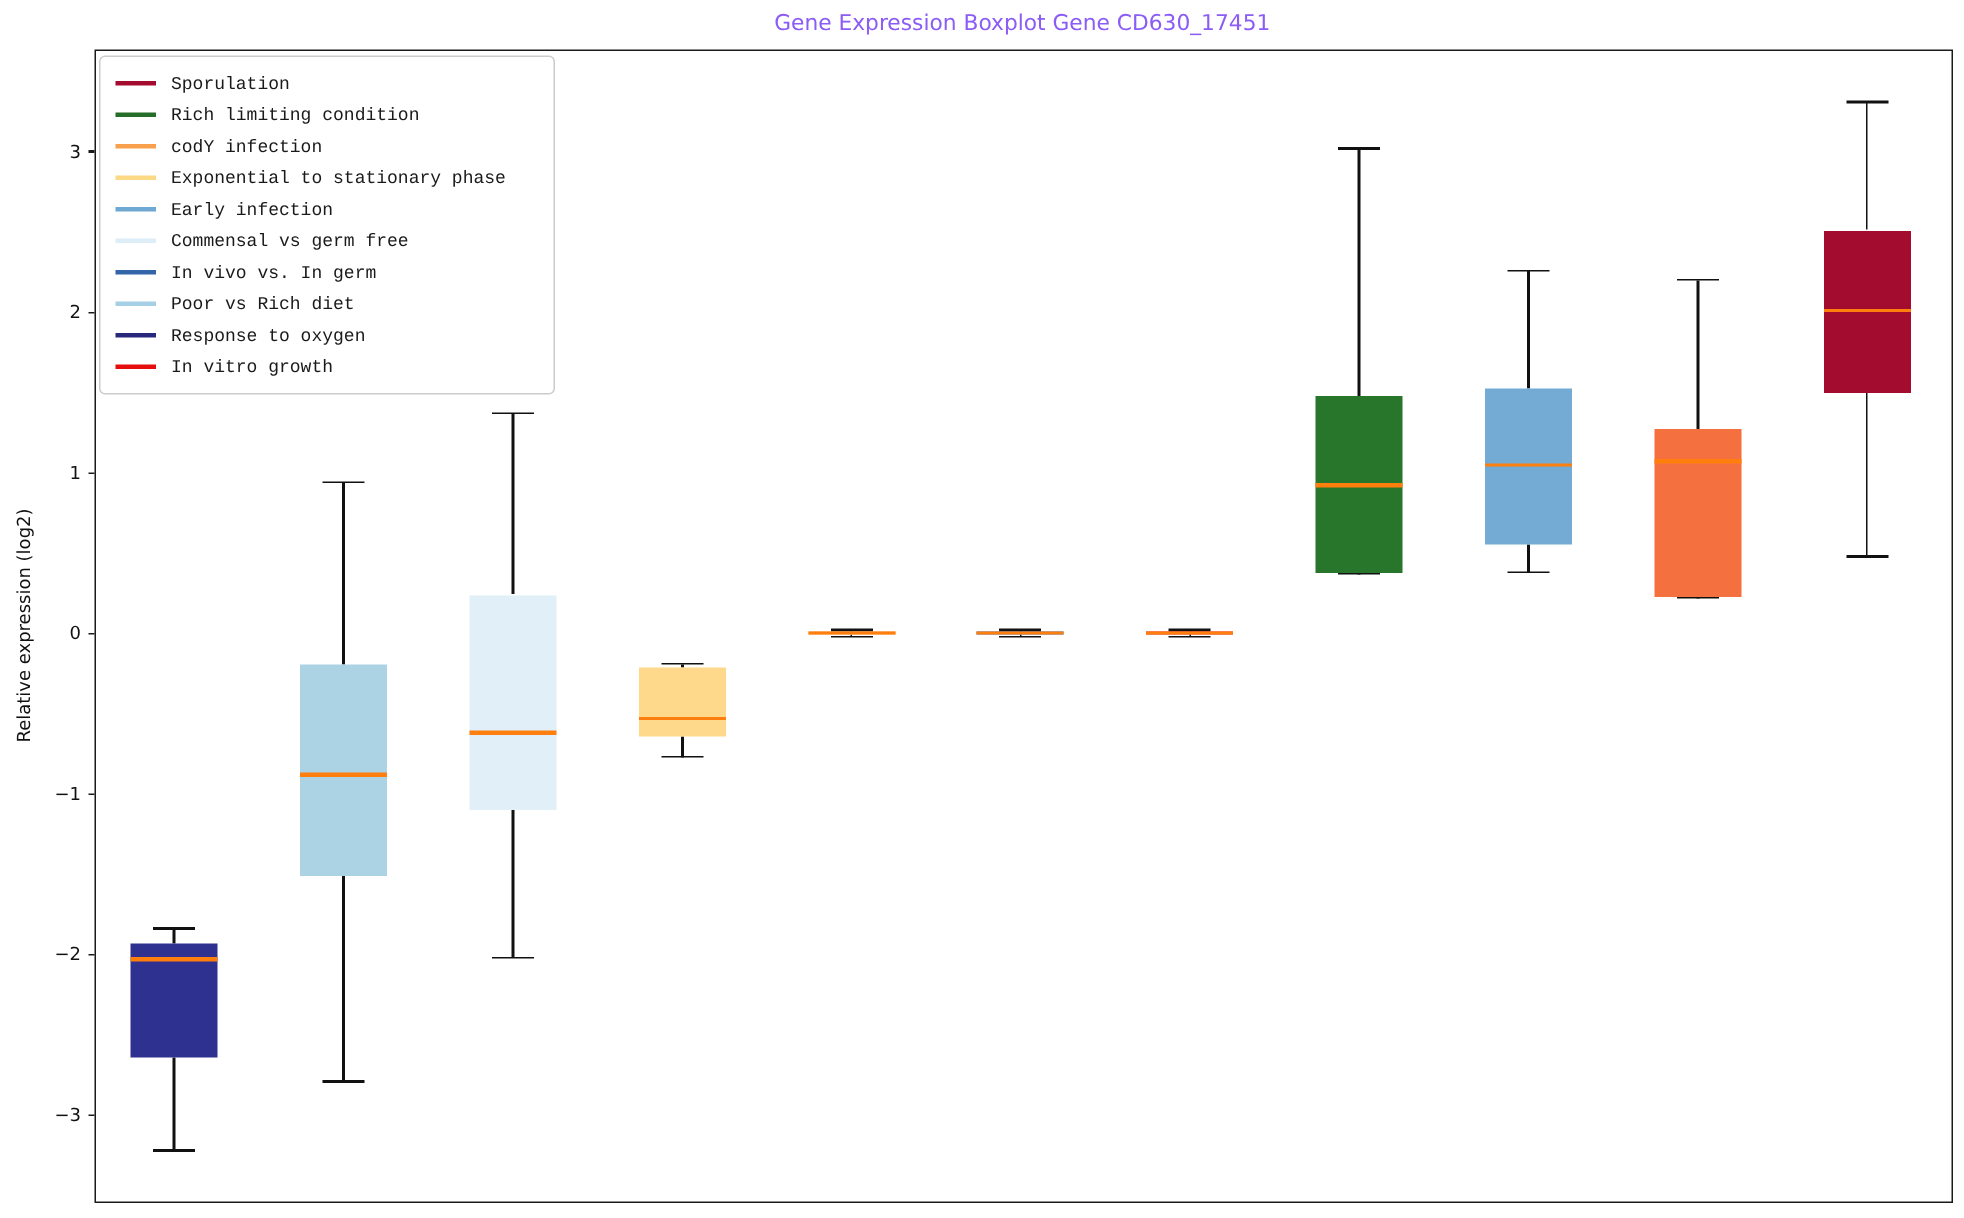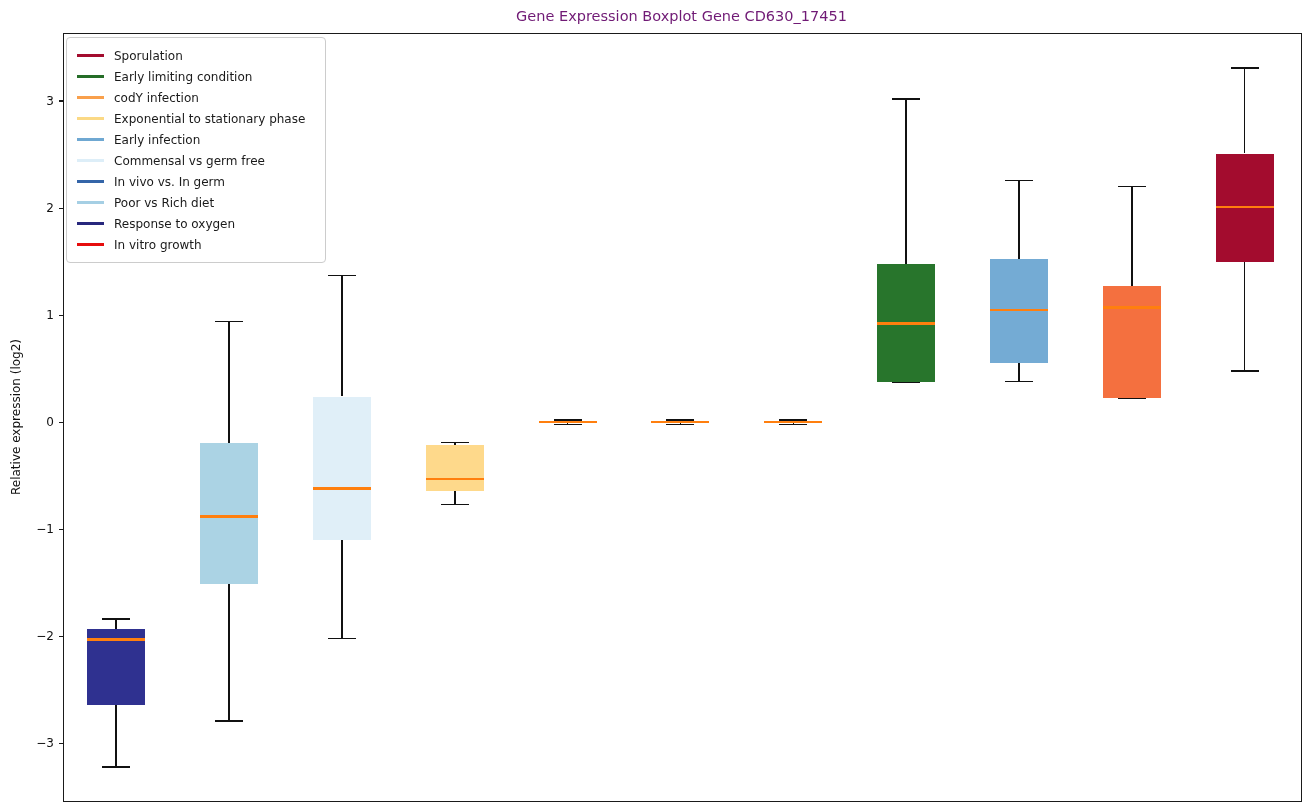--- a/index.html
+++ b/index.html
@@ -15,21 +15,21 @@
     background: #ffffff;
     overflow: hidden;
   }
   .chart-title {
     position: absolute;
     top: 8px;
     left: 63px;
     width: 1237px;
     text-align: center;
     font-size: 14.5px;
-    color: #701a75;
+    color: #8b5cf6;
   }
   .y-axis-label {
     position: absolute;
     top: 417px;
     left: 16px;
     transform: translate(-50%, -50%) rotate(-90deg);
     white-space: nowrap;
     font-size: 12px;
     color: #111111;
   }
@@ -61,26 +61,27 @@
   .whisker, .cap, .box, .median-line {
     position: absolute;
   }
   .whisker { width: 1.5px; background: #111111; }
   .cap { height: 1.5px; background: #111111; }
   .median-line { height: 2.5px; }
   .legend {
     position: absolute;
     left: 2px;
     top: 3px;
-    width: 260px;
+    width: 304px;
     background: rgba(255,255,255,0.9);
     border: 1px solid #cccccc;
     border-radius: 4px;
     padding: 7px 0 7px 10px;
     box-sizing: border-box;
+    font-family: Liberation Mono, monospace;
   }
   .legend-item {
     display: flex;
     align-items: center;
     height: 21px;
   }
   .legend-swatch {
     width: 27px;
     height: 2.6px;
     margin-right: 10px;
@@ -99,21 +100,21 @@
   <div class="chart-title">Gene Expression Boxplot Gene CD630_17451</div>
   <div class="y-axis-label">Relative expression (log2)</div>
   <div class="plot-area" id="plot-area">
     <div class="legend" id="legend">
         <div class="legend-item">
           <div class="legend-swatch" style="background: rgb(163, 12, 46);"></div>
           <div class="legend-label">Sporulation</div>
         </div>
         <div class="legend-item">
           <div class="legend-swatch" style="background: rgb(37, 109, 40);"></div>
-          <div class="legend-label">Early limiting condition</div>
+          <div class="legend-label">Rich limiting condition</div>
         </div>
         <div class="legend-item">
           <div class="legend-swatch" style="background: rgb(249, 160, 76);"></div>
           <div class="legend-label">codY infection</div>
         </div>
         <div class="legend-item">
           <div class="legend-swatch" style="background: rgb(251, 217, 133);"></div>
           <div class="legend-label">Exponential to stationary phase</div>
         </div>
         <div class="legend-item">

